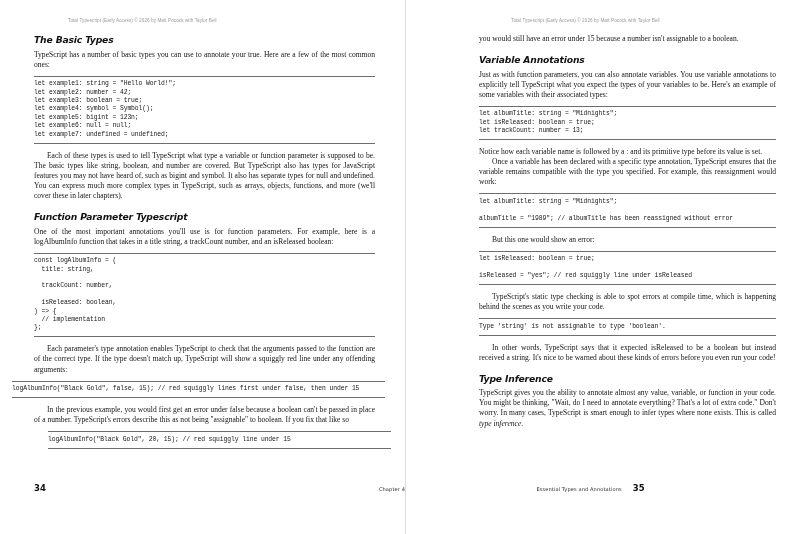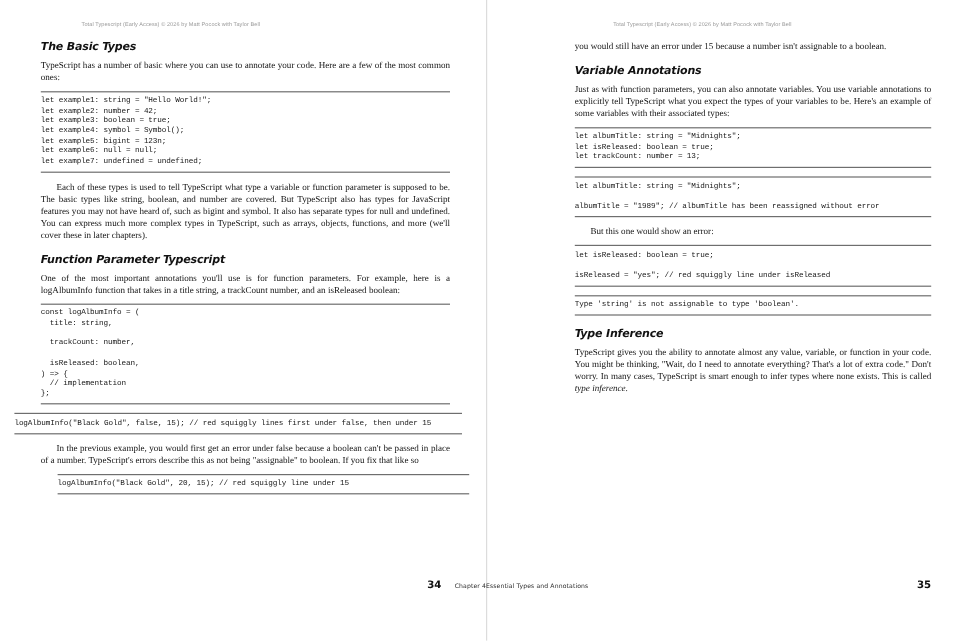--- a/index.html
+++ b/index.html
@@ -104,22 +104,22 @@
     margin-right: -16px;
   }
 
   .footer {
     position: absolute;
     bottom: 17px;
     left: 0; right: 0;
     display: flex;
     align-items: baseline;
   }
-  .page-left .footer { justify-content: flex-end; padding-left: 34px; }
-  .page-right .footer { justify-content: space-between; padding-right: 34px; }
+  .page-left .footer { justify-content: space-between; padding-left: 34px; }
+  .page-right .footer { justify-content: center; padding-right: 34px; }
   .folio {
     font-family: "DejaVu Sans", sans-serif;
     font-weight: bold;
     font-size: 8.5px;
     color: #111111;
   }
   .runfoot {
     font-family: "DejaVu Sans", sans-serif;
     font-size: 5.1px;
     color: #2b2b2b;
@@ -135,21 +135,21 @@
 
   <div class="gutter"></div>
 
   <div class="page page-left">
     <div class="page-inner">
 
       <div class="running-head">Total Typescript (Early Access) © 2026 by Matt Pocock with Taylor Bell</div>
 
       <h2 class="section-head">The Basic Types</h2>
 
-      <p class="body">TypeScript has a number of basic where you can use to annotate your code. Here are a few of the most common ones:</p>
+      <p class="body">TypeScript has a number of basic types you can use to annotate your true. Here are a few of the most common ones:</p>
 
       <div class="codeblock">
         <pre>let example1: string = "Hello World!";
 let example2: number = 42;
 let example3: boolean = true;
 let example4: symbol = Symbol();
 let example5: bigint = 123n;
 let example6: null = null;
 let example7: undefined = undefined;</pre>
       </div>
@@ -165,20 +165,21 @@
   title: string,
 
   trackCount: number,
 
   isReleased: boolean,
 ) =&gt; {
   // implementation
 };</pre>
       </div>
 
+      <p class="body indent">Each parameter's type annotation enables TypeScript to check that the arguments passed to the function are of the correct type. If the type doesn't match up, TypeScript will show a squiggly red line under any offending arguments:</p>
 
       <div class="codeblock wide">
         <pre>logAlbumInfo("Black Gold", false, 15); // red squiggly lines first under false, then under 15</pre>
       </div>
 
       <p class="body indent">In the previous example, you would first get an error under false because a boolean can't be passed in place of a number. TypeScript's errors describe this as not being "assignable" to boolean. If you fix that like so</p>
 
       <div class="codeblock wide2">
         <pre>logAlbumInfo("Black Gold", 20, 15); // red squiggly line under 15</pre>
       </div>
@@ -201,42 +202,46 @@
       <h2 class="section-head spaced-head">Variable Annotations</h2>
 
       <p class="body">Just as with function parameters, you can also annotate variables. You use variable annotations to explicitly tell TypeScript what you expect the types of your variables to be. Here's an example of some variables with their associated types:</p>
 
       <div class="codeblock">
         <pre>let albumTitle: string = "Midnights";
 let isReleased: boolean = true;
 let trackCount: number = 13;</pre>
       </div>
 
-
+      <p class="body">Notice how each variable name is followed by a : and its primitive type before its value is set.</p>
+
+      <p class="body indent">Once a variable has been declared with a specific type annotation, TypeScript ensures that the variable remains compatible with the type you specified. For example, this reassignment would work:</p>
 
       <div class="codeblock">
         <pre>let albumTitle: string = "Midnights";
 
 albumTitle = "1989"; // albumTitle has been reassigned without error</pre>
       </div>
 
       <p class="body indent">But this one would show an error:</p>
 
       <div class="codeblock">
         <pre>let isReleased: boolean = true;
 
 isReleased = "yes"; // red squiggly line under isReleased</pre>
       </div>
 
+      <p class="body indent">TypeScript's static type checking is able to spot errors at compile time, which is happening behind the scenes as you write your code.</p>
 
 
       <div class="codeblock">
         <pre>Type 'string' is not assignable to type 'boolean'.</pre>
       </div>
 
+      <p class="body indent">In other words, TypeScript says that it expected isReleased to be a boolean but instead received a string. It's nice to be warned about these kinds of errors before you even run your code!</p>
 
       <h2 class="section-head spaced-head">Type Inference</h2>
 
       <p class="body"><span>TypeScript gives you the ability to annotate almost any value, variable, or function in your code. You might be thinking, "Wait, do I need to annotate everything? That's a lot of extra code." Don't worry. In many cases, TypeScript is smart enough to infer types where none exists. This is called </span><em class="italic">type inference</em><span>.</span></p>
 
     </div>
 
     <div class="footer">
       <span class="runfoot">Essential Types and Annotations</span>
       <span class="folio">35</span>

